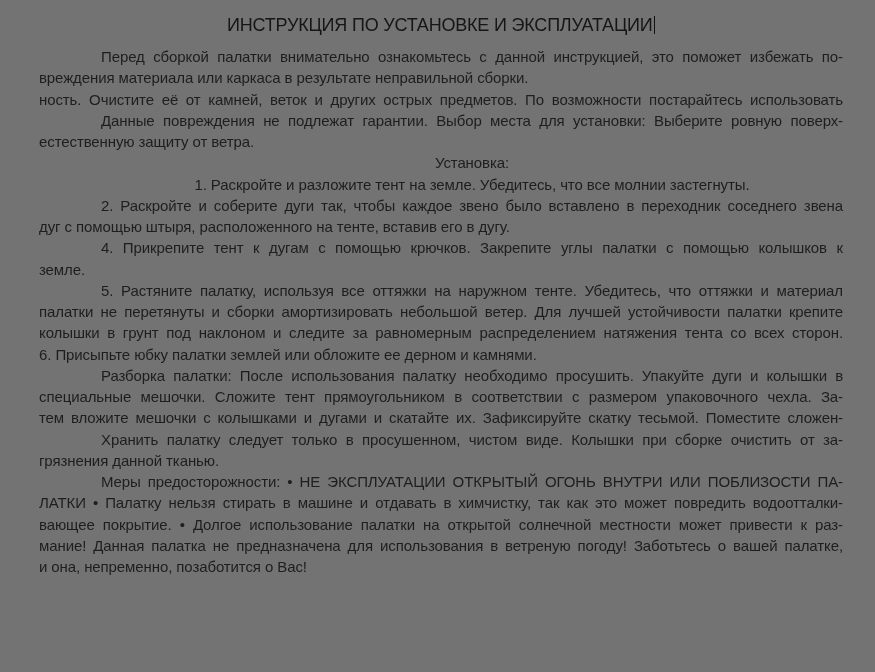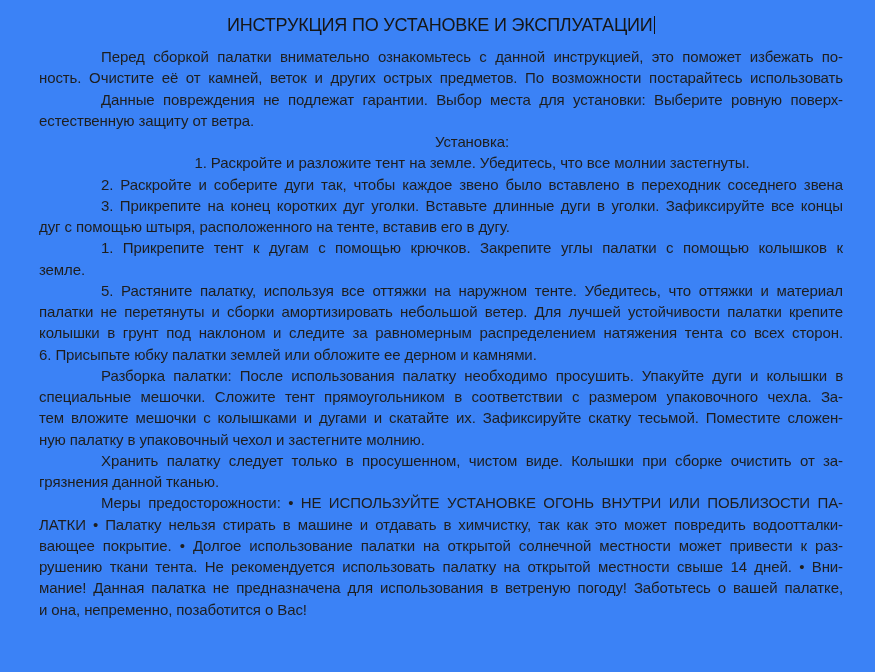--- a/index.html
+++ b/index.html
@@ -12,21 +12,21 @@
     height: 672px;
     overflow: hidden;
     font-family: "Liberation Sans", sans-serif;
     color: #1e1e1e;
   }
   .page {
     box-sizing: border-box;
     width: 875px;
     height: 672px;
     padding: 12px 32px 0 39px;
-    background: #3b82f6;
+    background: #737373;
   }
   .title {
     margin: 0 0 7px 0;
     font-size: 18px;
     line-height: 26px;
     font-weight: 400;
     letter-spacing: -0.2px;
     text-align: center;
     white-space: nowrap;
     color: #161616;
@@ -64,61 +64,59 @@
   }
 </style>
 </head>
 <body>
 
 <div class="page">
   <h1 class="title"><span>ИНСТРУКЦИЯ ПО УСТАНОВКЕ И ЭКСПЛУАТАЦИИ</span><span class="caret"></span></h1>
   <div class="doc-body" id="doc-body">
       <p class="para">
         <span class="line justify first-line">Перед сборкой палатки внимательно ознакомьтесь с данной инструкцией, это поможет избежать по-</span>
+        <span class="line">вреждения материала или каркаса в результате неправильной сборки.</span>
       </p>
       <p class="para">
         <span class="line justify">ность. Очистите её от камней, веток и других острых предметов. По возможности постарайтесь использовать</span>
         <span class="line justify first-line">Данные повреждения не подлежат гарантии. Выбор места для установки: Выберите ровную поверх-</span>
         <span class="line">естественную защиту от ветра.</span>
       </p>
       <p class="para">
         <span class="line first-line">Установка:</span>
       </p>
       <p class="para">
         <span class="line first-line">1. Раскройте и разложите тент на земле. Убедитесь, что все молнии застегнуты.</span>
       </p>
       <p class="para">
         <span class="line justify first-line">2. Раскройте и соберите дуги так, чтобы каждое звено было вставлено в переходник соседнего звена</span>
       </p>
       <p class="para">
-        <span class="line justify first-line">3. Прикрепите на конец коротких дуг уголки. Вставьте длинные дуги в уголки. Зафиксируйте все концы</span>
         <span class="line">дуг с помощью штыря, расположенного на тенте, вставив его в дугу.</span>
       </p>
       <p class="para">
-        <span class="line justify first-line">1. Прикрепите тент к дугам с помощью крючков. Закрепите углы палатки с помощью колышков к</span>
+        <span class="line justify first-line">4. Прикрепите тент к дугам с помощью крючков. Закрепите углы палатки с помощью колышков к</span>
         <span class="line">земле.</span>
       </p>
       <p class="para">
         <span class="line justify first-line">5. Растяните палатку, используя все оттяжки на наружном тенте. Убедитесь, что оттяжки и материал</span>
         <span class="line justify">палатки не перетянуты и сборки амортизировать небольшой ветер. Для лучшей устойчивости палатки крепите</span>
         <span class="line justify">колышки в грунт под наклоном и следите за равномерным распределением натяжения тента со всех сторон.</span>
         <span class="line">6. Присыпьте юбку палатки землей или обложите ее дерном и камнями.</span>
       </p>
       <p class="para">
         <span class="line justify first-line">Разборка палатки: После использования палатку необходимо просушить. Упакуйте дуги и колышки в</span>
         <span class="line justify">специальные мешочки. Сложите тент прямоугольником в соответствии с размером упаковочного чехла. За-</span>
         <span class="line justify">тем вложите мешочки с колышками и дугами и скатайте их. Зафиксируйте скатку тесьмой. Поместите сложен-</span>
-        <span class="line">ную палатку в упаковочный чехол и застегните молнию.</span>
       </p>
       <p class="para">
         <span class="line justify first-line">Хранить палатку следует только в просушенном, чистом виде. Колышки при сборке очистить от за-</span>
         <span class="line">грязнения данной тканью.</span>
       </p>
       <p class="para">
-        <span class="line justify first-line">Меры предосторожности: • НЕ ИСПОЛЬЗУЙТЕ УСТАНОВКЕ ОГОНЬ ВНУТРИ ИЛИ ПОБЛИЗОСТИ ПА-</span>
+        <span class="line justify first-line">Меры предосторожности: • НЕ ЭКСПЛУАТАЦИИ ОТКРЫТЫЙ ОГОНЬ ВНУТРИ ИЛИ ПОБЛИЗОСТИ ПА-</span>
         <span class="line justify">ЛАТКИ • Палатку нельзя стирать в машине и отдавать в химчистку, так как это может повредить водоотталки-</span>
         <span class="line justify">вающее покрытие. • Долгое использование палатки на открытой солнечной местности может привести к раз-</span>
-        <span class="line justify">рушению ткани тента. Не рекомендуется использовать палатку на открытой местности свыше 14 дней. • Вни-</span>
         <span class="line justify">мание! Данная палатка не предназначена для использования в ветреную погоду! Заботьтесь о вашей палатке,</span>
         <span class="line">и она, непременно, позаботится о Вас!</span>
       </p>
     </div>
 </div>
 
 </body></html>

